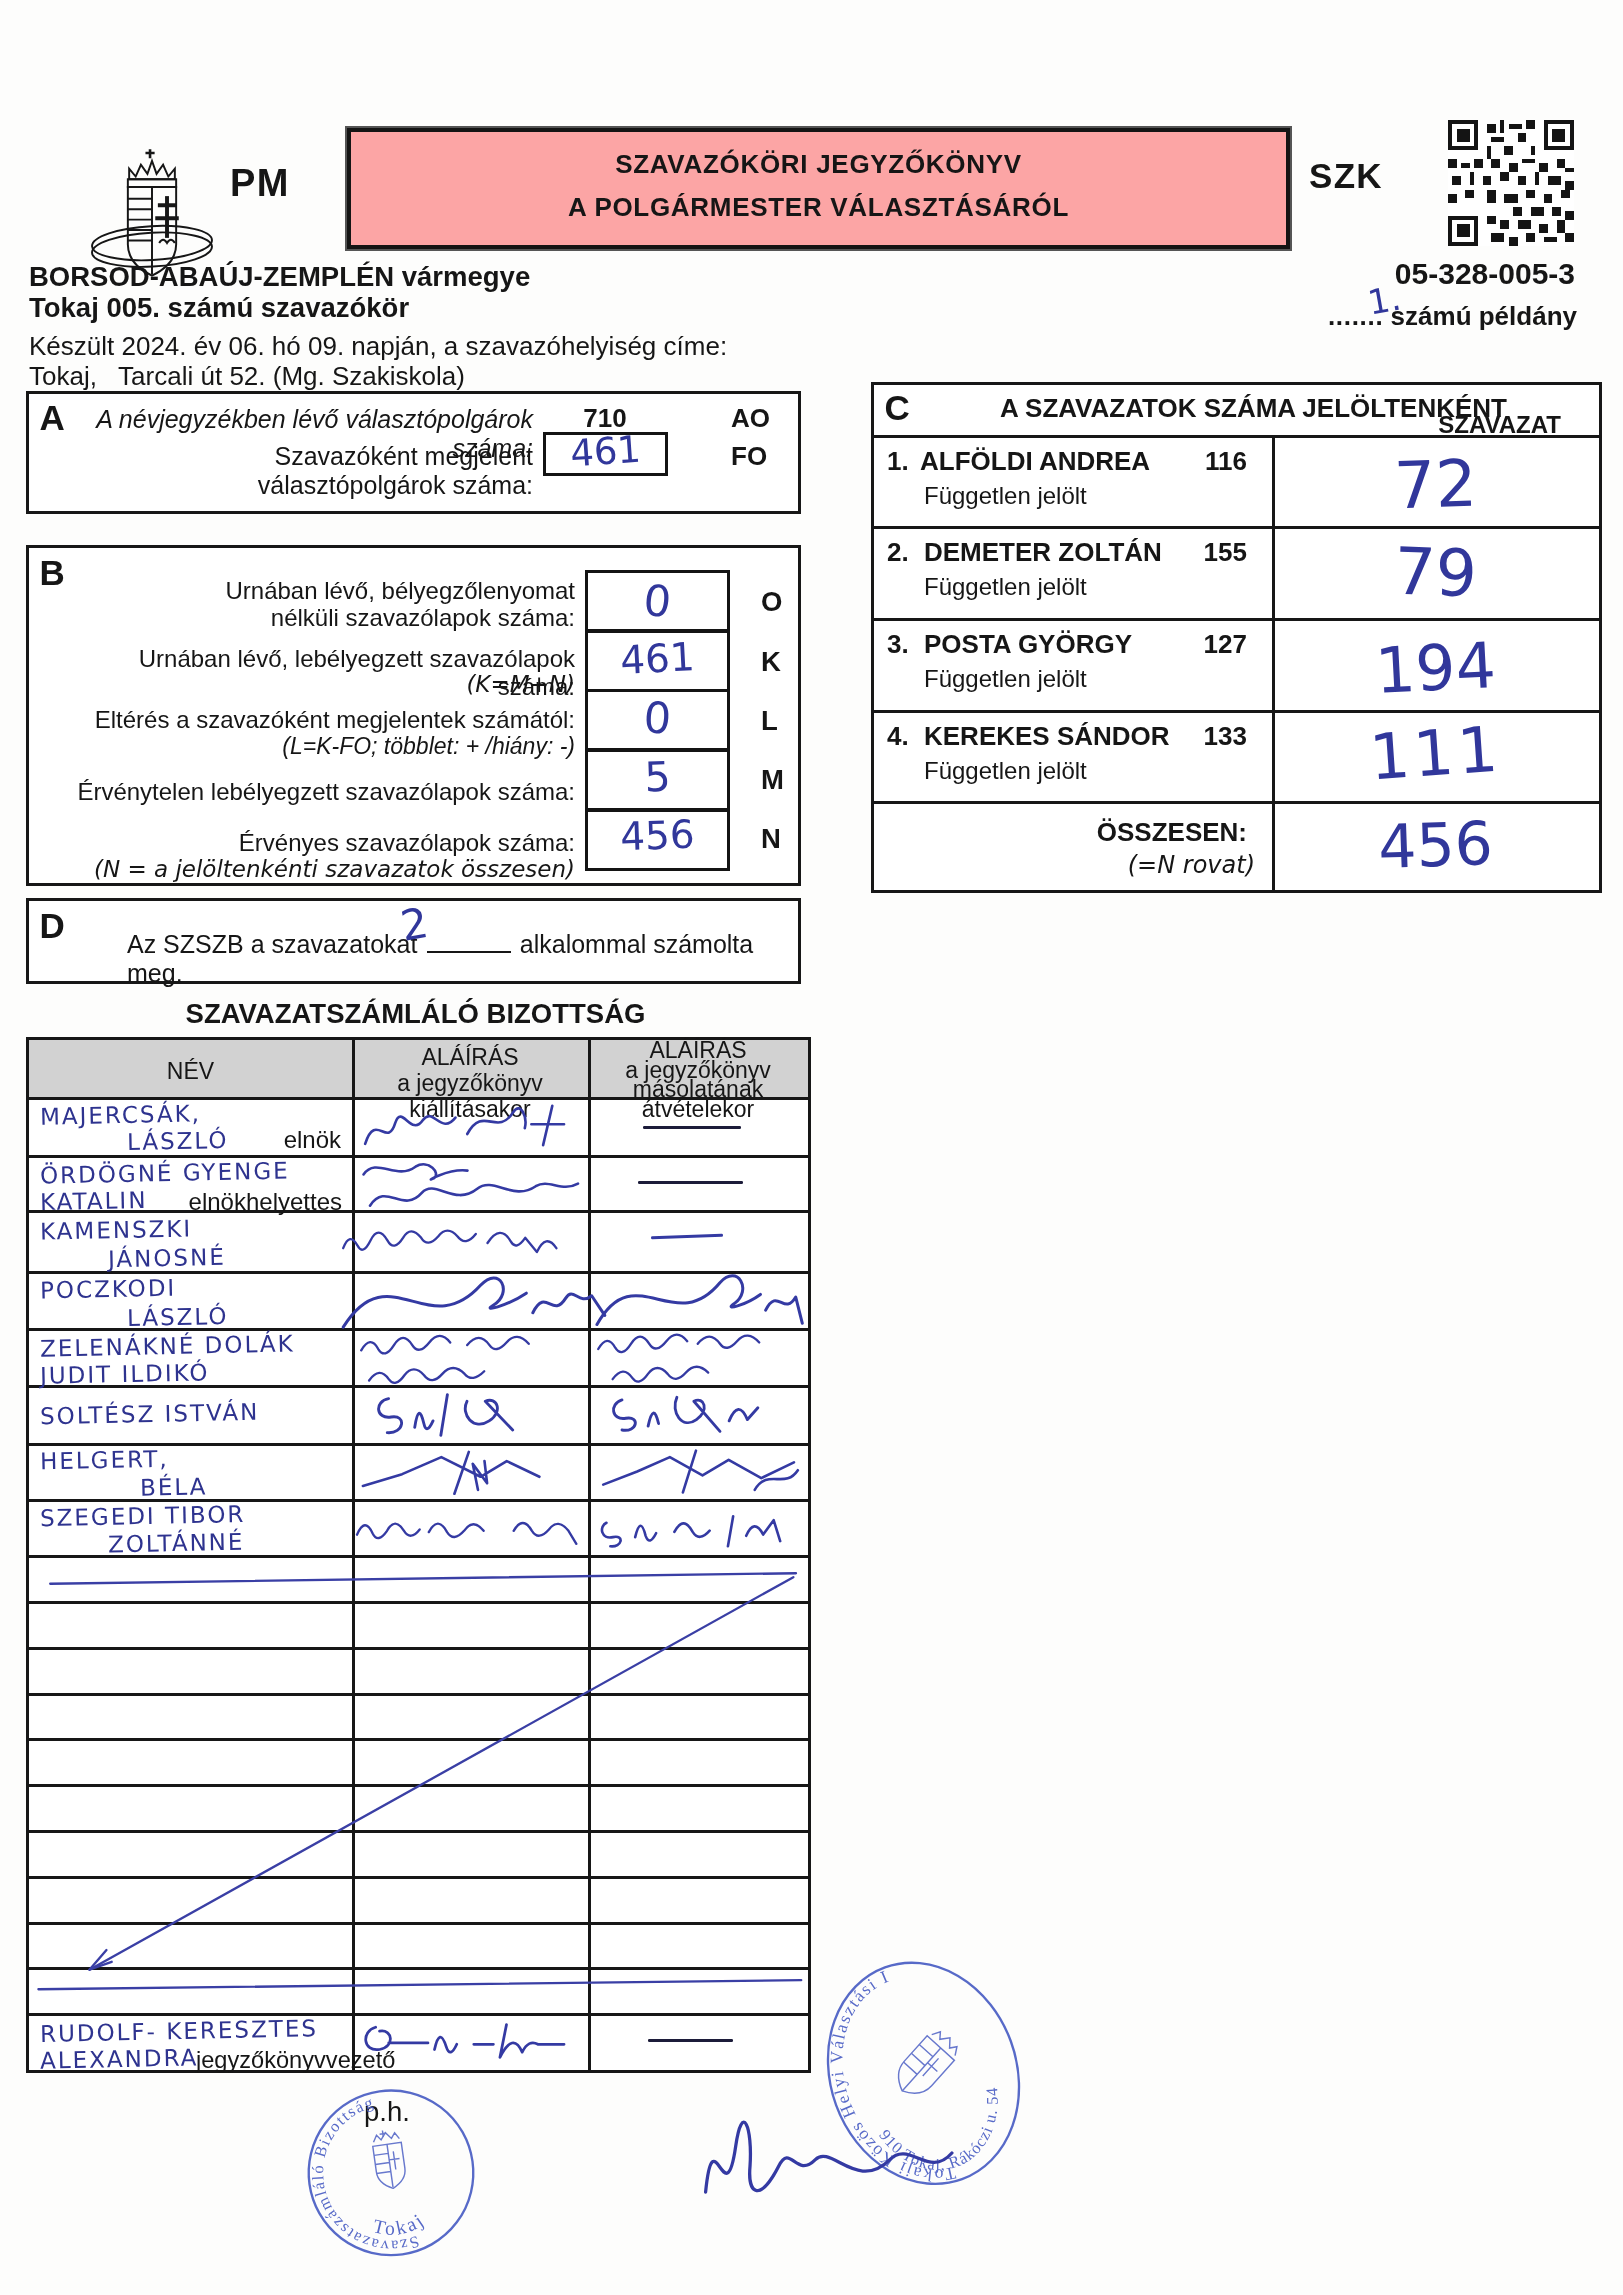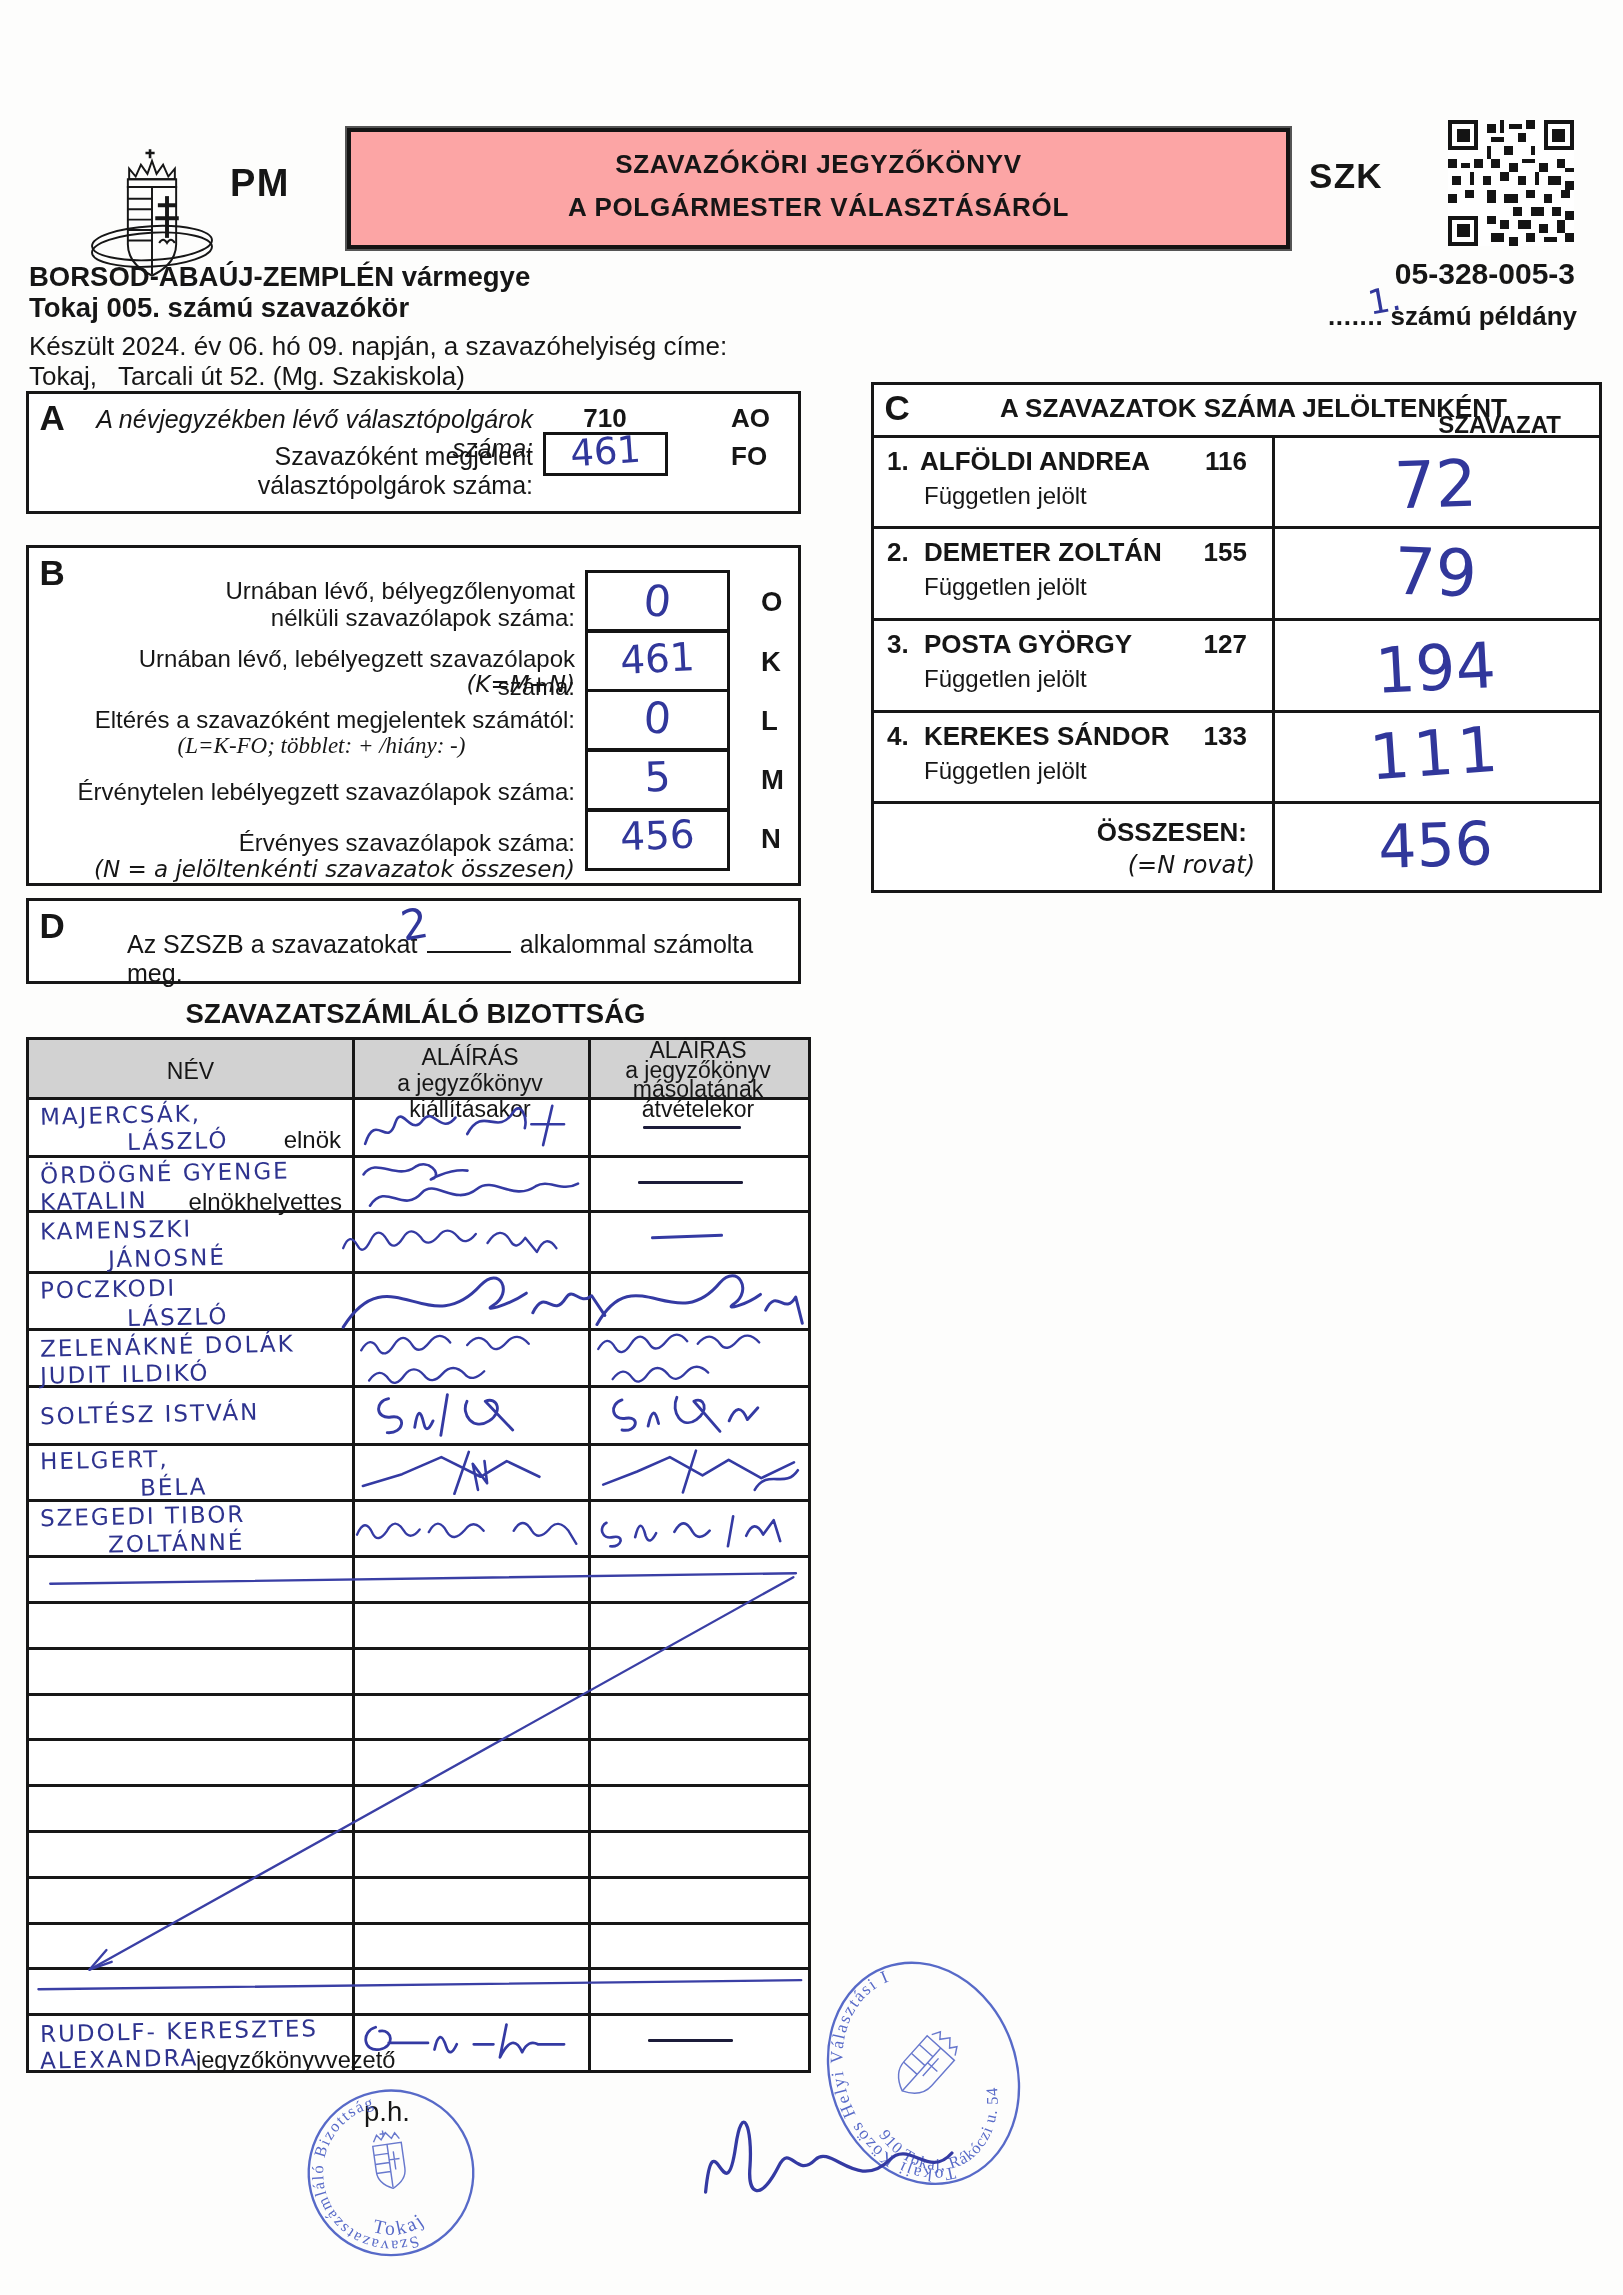--- a/index.html
+++ b/index.html
@@ -147,21 +147,21 @@
   <div class="box" style="left:26px;top:545px;width:769px;height:335px;">
     <div class="seclabel" style="left:10.5px;top:5.2px;">B</div>
 
     <div class="abs rgt" style="left:39px;top:29px;width:507px;font-size:24px;">Urnában lévő, bélyegzőlenyomat</div>
     <div class="abs rgt" style="left:39px;top:56px;width:507px;font-size:24px;">nélküli szavazólapok száma:</div>
 
     <div class="abs rgt" style="left:39px;top:97px;width:507px;font-size:24px;">Urnában lévő, lebélyegzett szavazólapok száma:</div>
     <div class="abs rgt i" style="left:39px;top:123px;width:507px;font-size:23px;font-family:'DejaVu Sans',sans-serif;">(K=M+N)</div>
 
     <div class="abs rgt" style="left:39px;top:158px;width:507px;font-size:24px;">Eltérés a szavazóként megjelentek számától:</div>
-    <div class="abs rgt i" style="left:39px;top:185px;width:507px;font-size:23px;font-family:Liberation Serif, serif;text-align:center;">(L=K-FO; többlet: + /hiány: -)</div>
+    <div class="abs rgt i" style="left:39px;top:185px;width:507px;font-size:23px;font-family:Liberation Sans, sans-serif;">(L=K-FO; többlet: + /hiány: -)</div>
 
     <div class="abs rgt" style="left:39px;top:230px;width:507px;font-size:24px;">Érvénytelen lebélyegzett szavazólapok száma:</div>
 
     <div class="abs rgt" style="left:39px;top:281px;width:507px;font-size:24px;">Érvényes szavazólapok száma:</div>
     <div class="abs rgt i" style="left:39px;top:308px;width:507px;font-size:23px;font-family:'DejaVu Sans',sans-serif;text-align:right;">(N = a jelöltenkénti szavazatok összesen)</div>
 
     <div class="abs" style="left:556px;top:22px;width:139px;height:56px;border:3.3px solid #141414;">
       <div class="hwnum ctr" style="font-size:43px;margin-top:2.6px;transform:rotate(6deg);">0</div>
     </div>
     <div class="abs" style="left:556px;top:82px;width:139px;height:56px;border:3.3px solid #141414;">

